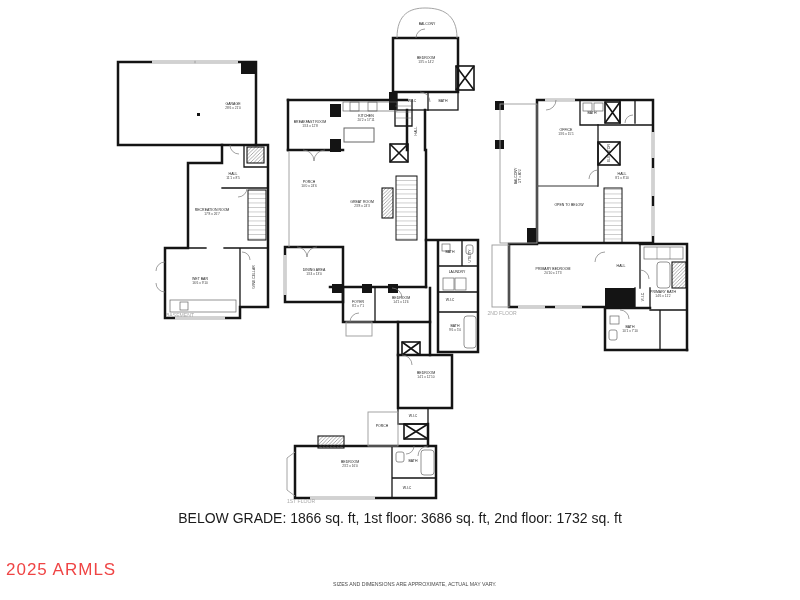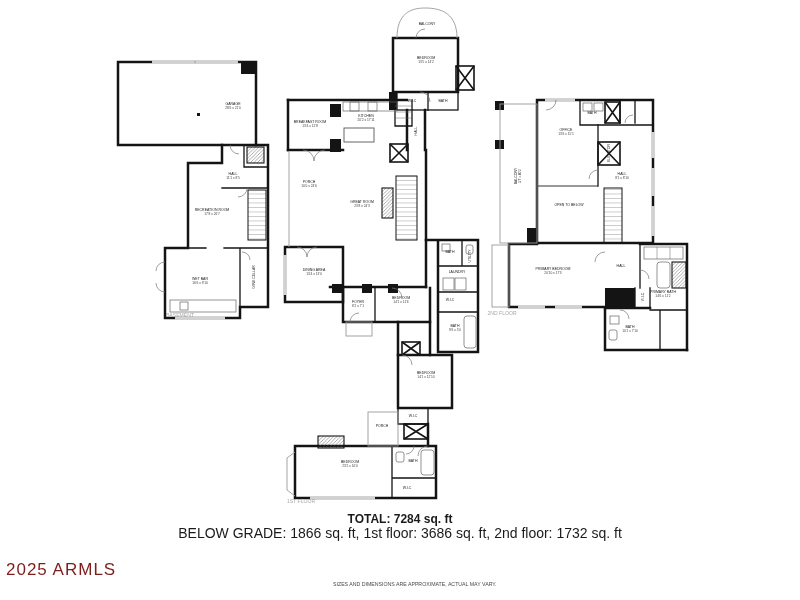--- a/index.html
+++ b/index.html
@@ -8,21 +8,21 @@
   svg.plan{position:absolute;left:0;top:0;}
   #labels{position:absolute;left:0;top:0;width:800px;height:600px;pointer-events:none;}
   .room-label{position:absolute;transform:translate(-50%,-50%) scale(0.5);
      text-align:center;font-size:7px;line-height:1.2;color:#222;white-space:nowrap;}
   .room-label.rot{transform:translate(-50%,-50%) rotate(-90deg) scale(0.5);}
   .room-label .rd{font-size:6.5px;color:#444;}
   .room-label.muted{color:#a8a8a8;font-size:8.5px;transform:translate(-50%,-50%) scale(0.6);}
   .summary{position:absolute;left:0;right:0;top:512px;text-align:center;color:#1b1b1b;}
   .summary .total{font-size:12px;font-weight:bold;margin-bottom:1px;}
   .summary .sline{font-size:14px;line-height:12.5px;text-align:center;}
-  .watermark{position:absolute;left:6px;top:560px;font-size:17px;color:#7f1d1d;
+  .watermark{position:absolute;left:6px;top:560px;font-size:17px;color:#ef4444;
      letter-spacing:1px;}
   .disclaimer{position:absolute;left:333px;top:581px;font-size:9.5px;color:#4a4a4a;
      transform:scale(0.55);transform-origin:left top;white-space:nowrap;}
 </style>
 </head>
 <body>
 
 <div class="page">
 
   <svg class="plan" width="800" height="600" viewBox="0 0 800 600">
@@ -346,19 +346,18 @@
       <div class="room-label" style="left: 630px; top: 329px;">
         <div class="rn">BATH</div>
         <div class="rd">10'1 x 7'10</div>
       </div>
       <div class="room-label muted" style="left: 502px; top: 313px;">
         <div class="rn">2ND FLOOR</div>
       </div>
     </div>
 
   <div class="summary">
-    <div class="total">TOTAL: 7284 sq. ft</div>
     <div class="sline">BELOW GRADE: 1866 sq. ft, 1st floor: 3686 sq. ft, 2nd floor: 1732 sq. ft</div>
   </div>
 
   <div class="watermark">2025 ARMLS</div>
   <div class="disclaimer">SIZES AND DIMENSIONS ARE APPROXIMATE, ACTUAL MAY VARY.</div>
 </div>
 
 </body></html>

